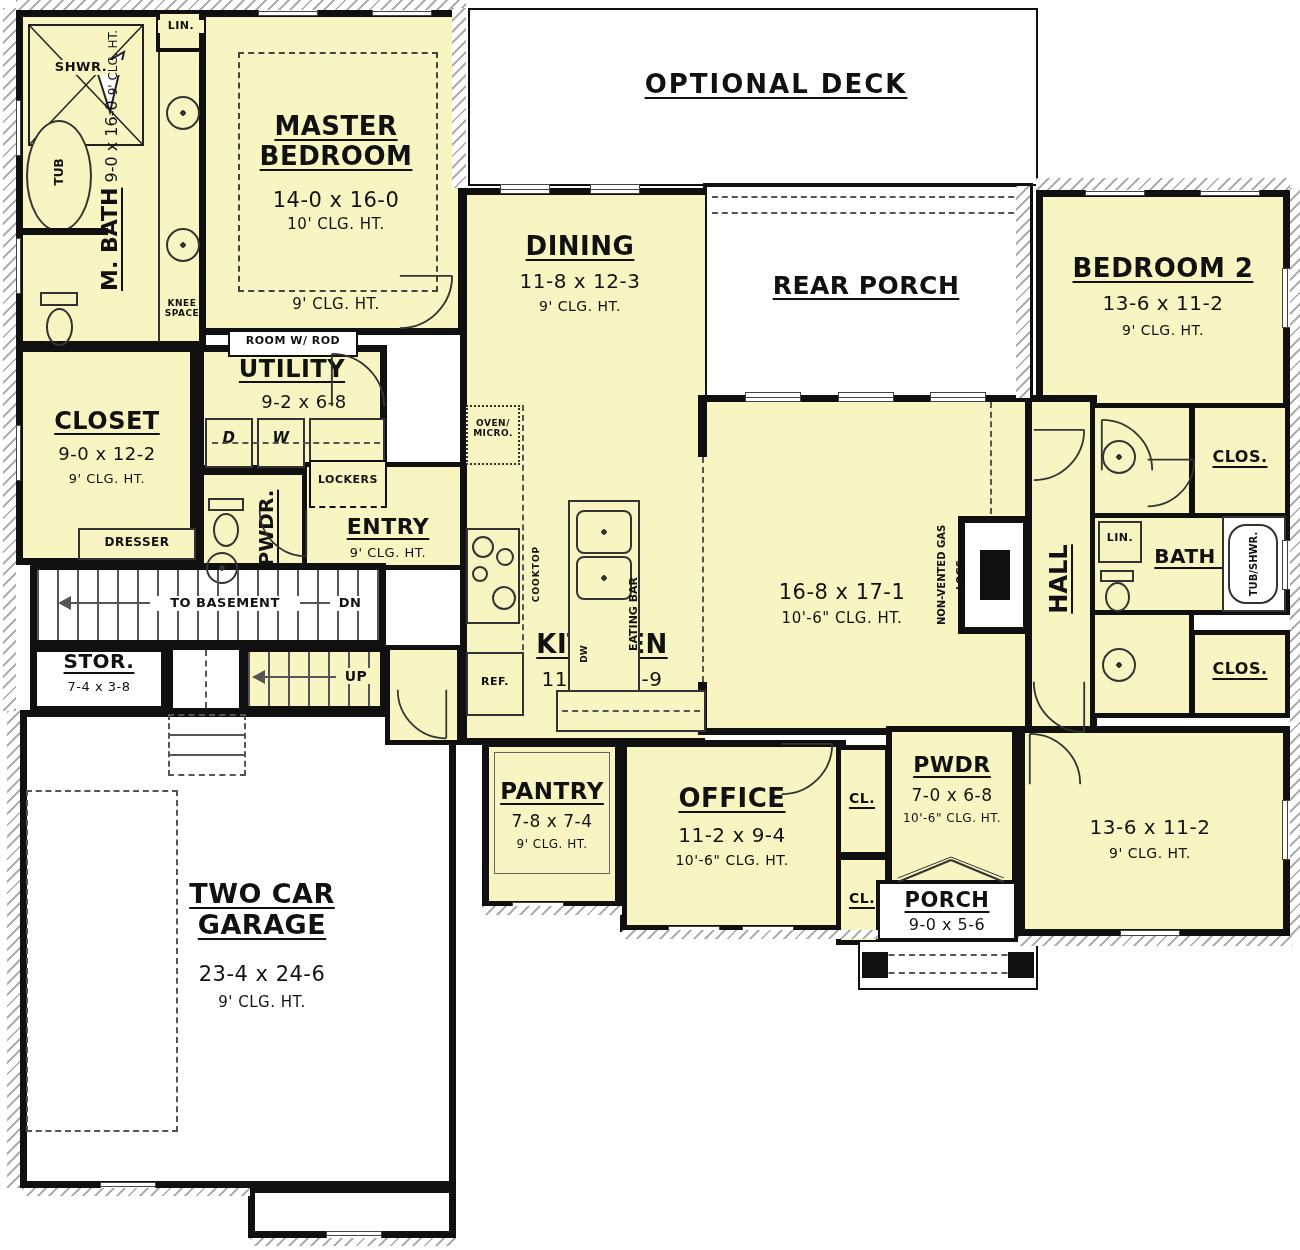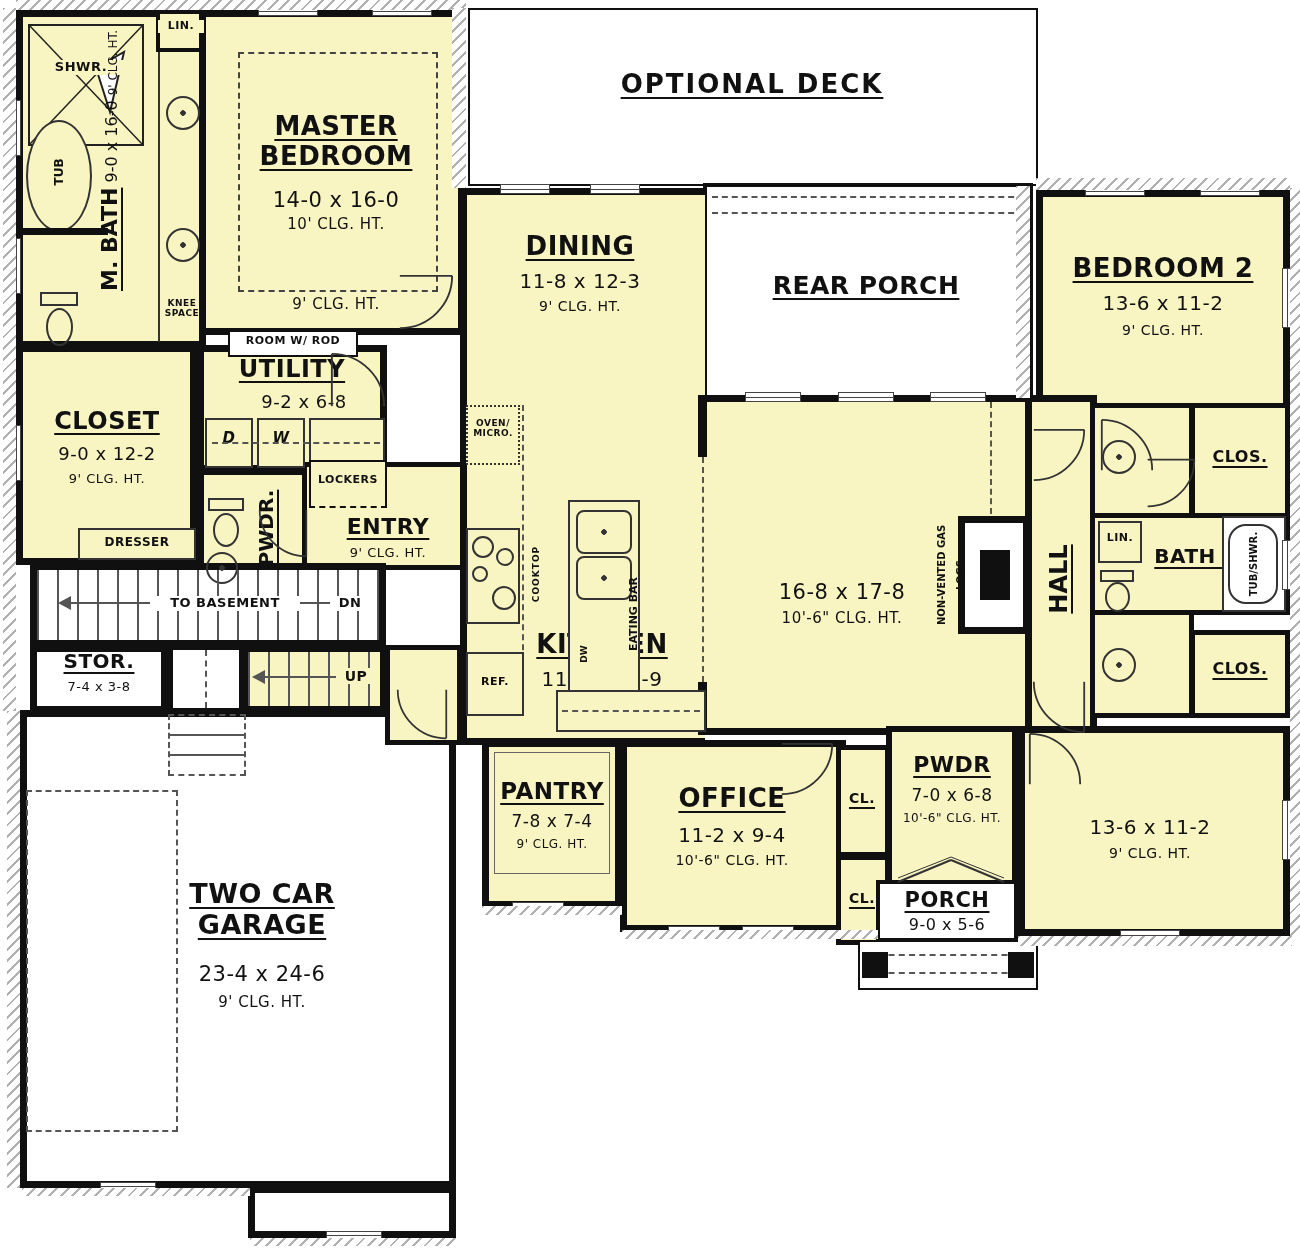--- a/index.html
+++ b/index.html
@@ -135,21 +135,21 @@
   <div class="toiletTank" style="left:208px;top:498px;width:36px;height:13px;"></div>
   <div class="toiletBowl" style="left:213px;top:513px;width:26px;height:34px;"></div>
   <div class="sink" style="left:206px;top:552px;width:32px;height:32px;"></div>
 
   <div class="room b2" style="left:309px;top:460px;width:78px;height:48px;border-style:solid solid dashed solid;"></div>
   <span class="label" style="left:311px;top:474px;width:74px;font-size:11px;font-weight:bold;">LOCKERS</span>
 
   <div class="label rname" style="left:318px;top:514px;width:140px;font-size:22px;">ENTRY</div>
   <div class="label" style="left:318px;top:546px;width:140px;font-size:13px;">9' CLG. HT.</div>
 
-  <div class="label rname" style="left:602px;top:70px;width:300px;font-size:26px;letter-spacing:2px;">OPTIONAL DECK</div>
+  <div class="label rname" style="left:626px;top:70px;width:300px;font-size:26px;letter-spacing:2px;">OPTIONAL DECK</div>
   <div class="label rname" style="left:716px;top:272px;width:300px;font-size:25px;">REAR PORCH</div>
 
   <div class="label rname" style="left:490px;top:232px;width:180px;font-size:26px;">DINING</div>
   <div class="label" style="left:490px;top:270px;width:180px;font-size:20px;">11-8 x 12-3</div>
   <div class="label" style="left:490px;top:298px;width:180px;font-size:14px;">9' CLG. HT.</div>
   <div class="label rname" style="left:502px;top:630px;width:200px;font-size:26px;">KITCHEN</div>
   <div class="label" style="left:502px;top:668px;width:200px;font-size:20px;">11-8 x 16-9</div>
 
   <div class="dashV" style="left:522px;top:405px;height:295px;"></div>
   <div class="fixture" style="left:466px;top:405px;width:54px;height:60px;border-style:dotted;"></div>
@@ -169,21 +169,21 @@
   <div class="bowl" style="left:576px;top:556px;width:56px;height:44px;"></div>
   <div class="vlabel" style="left:570px;top:606px;width:120px;height:16px;">
     <span style="font-size:11px;font-weight:bold;">EATING BAR</span>
   </div>
   <div class="vlabel" style="left:552px;top:648px;width:52px;height:12px;">
     <span style="font-size:9px;font-weight:bold;">DW</span>
   </div>
   <div class="fixture" style="left:556px;top:690px;width:150px;height:42px;"></div>
   <div class="dashH" style="left:562px;top:710px;width:138px;"></div>
 
-  <div class="label" style="left:702px;top:580px;width:280px;font-size:21px;">16-8 x 17-8</div>
+  <div class="label" style="left:702px;top:580px;width:280px;font-size:21px;">16-8 x 17-1</div>
   <div class="label" style="left:702px;top:610px;width:280px;font-size:15px;">10'-6" CLG. HT.</div>
   <div class="room white" style="left:958px;top:516px;width:72px;height:118px;"></div>
   <div class="wall" style="left:980px;top:550px;width:30px;height:50px;"></div>
   <div class="vlabel vwrap" style="left:885px;top:560px;width:120px;height:30px;">
     <span style="font-size:10px;font-weight:bold;">NON-VENTED GAS LOGS</span>
   </div>
   <div class="dashV" style="left:990px;top:402px;height:112px;"></div>
   <div class="vlabel" style="left:985px;top:564px;width:150px;height:30px;">
     <span class="rname" style="font-size:24px;">HALL</span>
   </div>

